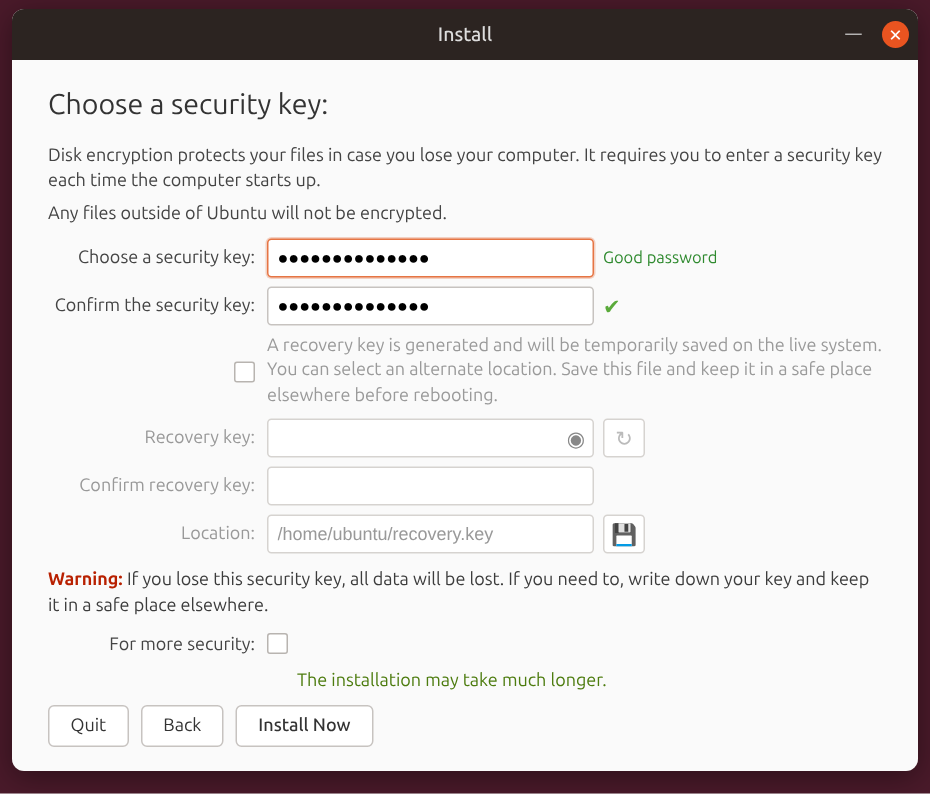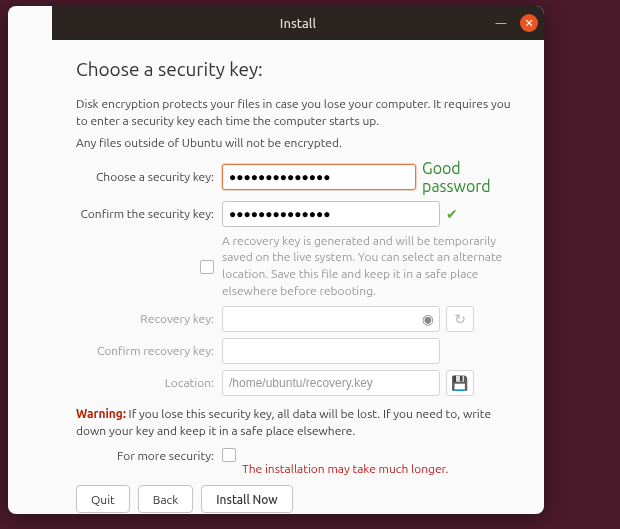--- a/index.html
+++ b/index.html
@@ -6,27 +6,26 @@
   body {
     font-family: Ubuntu, "Segoe UI", Arial, sans-serif;
     background: #4a1a2a;
     width: 620px; height: 529px;
     overflow: hidden;
     font-size: 12px;
     color: #3c3c3c;
   }
   .window {
     position: absolute; left: 8px; top: 6px;
-    width: 536px; height: 508px;
+    width: 604px; height: 508px;
     background: #fafafa;
     border-radius: 8px;
     box-shadow: 0 4px 20px rgba(0,0,0,0.4);
     display: flex; flex-direction: column;
     overflow: hidden;
-    padding-left: 44px;
   }
   .titlebar {
     height: 34px;
     background: #2c2421;
     display: flex; align-items: center;
     position: relative;
     color: #ddd;
   }
   .titlebar .title {
     flex: 1; text-align: center; font-size: 13px; font-weight: 500;
@@ -55,21 +54,21 @@
   .label { text-align: right; color: #444; padding-right: 2px; }
   .label.disabled { color: #999; }
   .row-right { display: flex; align-items: center; gap: 6px; }
   input[type=password], input[type=text] {
     height: 26px; border: 1px solid #c7c3c0; border-radius: 3px;
     padding: 0 6px; font-size: 12px; background: #fff;
     width: 218px;
   }
   input.focused { border-color: #e67544; box-shadow: 0 0 0 1px rgba(230,117,68,0.3); }
   input:disabled { background: #fff; color: #999; border-color: #d6d3d0; }
-  .strength { color: #2f8a2f; font-size: 16px; }
+  .strength { color: #2f8a2f; font-size: 11px; }
   .check-ok { color: #5aaa3a; font-size: 14px; }
   .checkbox-row { display: flex; align-items: flex-start; gap: 6px; }
   .cb {
     width: 14px; height: 14px; border: 1px solid #b8b4b0; border-radius: 2px;
     background: #fff; flex-shrink: 0; margin-top: 1px;
   }
   .help { color: #9a9a9a; line-height: 1.4; }
   .icon-btn {
     width: 28px; height: 26px; border: 1px solid #c7c3c0; border-radius: 3px;
     background: #fff; display: flex; align-items: center; justify-content: center;
@@ -83,21 +82,21 @@
   .footer-btns {
     display: flex; justify-content: flex-start; gap: 8px; margin-top: 10px;
   }
   .btn {
     height: 28px; padding: 0 14px; border: 1px solid #c7c3c0;
     border-radius: 4px; background: #fff; font-size: 12px; color: #333;
     display: flex; align-items: center;
   }
   .btn.primary { font-weight: 500; }
   .security-more .label { align-self: flex-start; padding-top: 2px; }
-  .sub-help { color: #b91c1c; margin-top: 0; margin-left: 20px; }
+  .sub-help { color: #4d7c0f; margin-top: 11px; margin-left: 20px; }
   .loc-wrap { display:flex; align-items:flex-start; gap:6px; }
   .loc-wrap input { width: 218px; }
 </style>
 </head>
 <body>
 
 <div class="window">
   <div class="titlebar">
     <div class="title">Install</div>
     <div class="win-controls">

